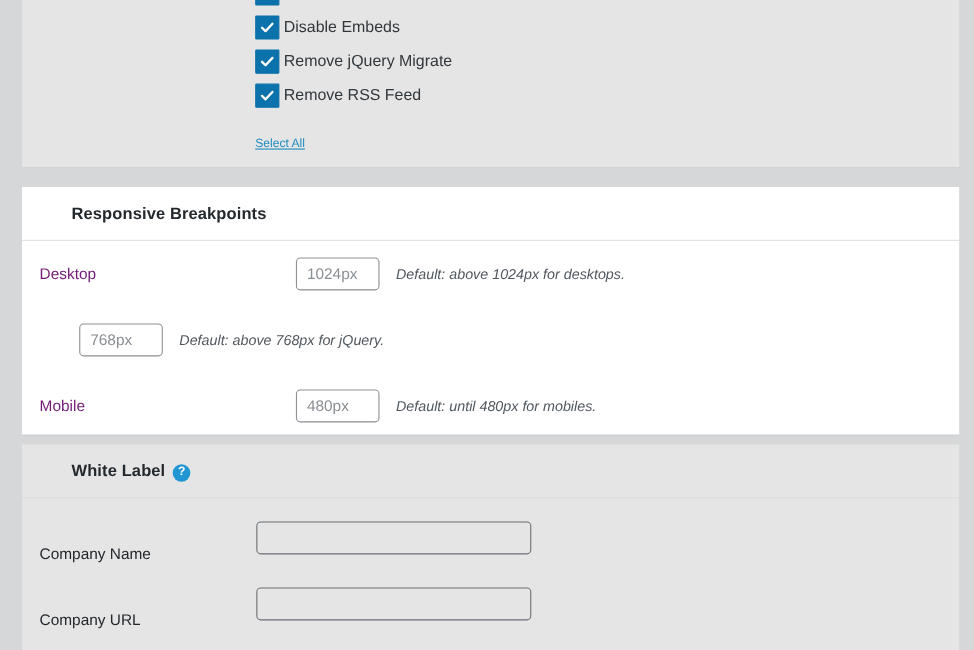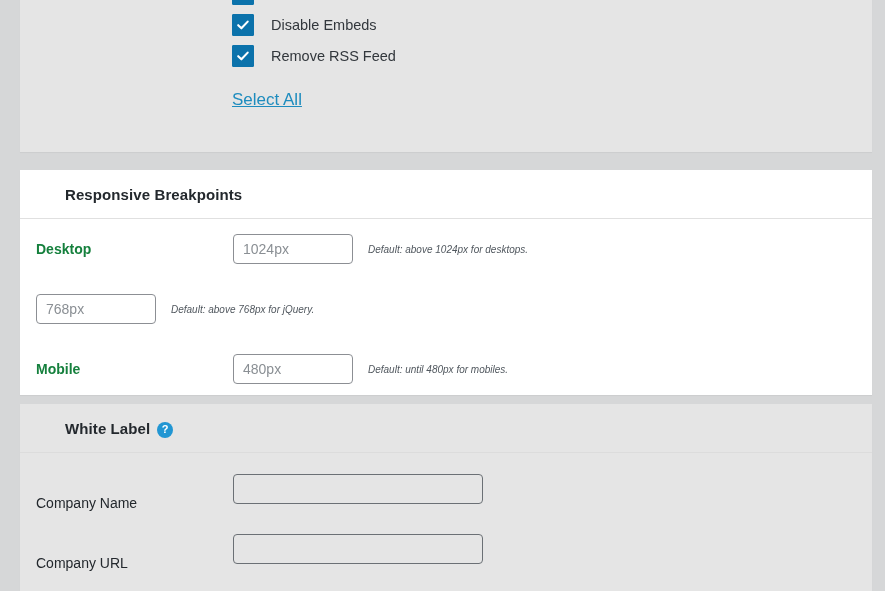--- a/index.html
+++ b/index.html
@@ -95,71 +95,72 @@
     border: 1px solid #0b72ab;
     border-radius: 1px;
     display: flex;
     align-items: center;
     justify-content: center;
     flex: none;
     cursor: pointer;
   }
   .cb-box svg { display: block; }
   .cb-label {
-    margin-left: 17px;
+    margin-left: 4px;
     font-size: 14.5px;
     color: #32373c;
     white-space: nowrap;
   }
   .selectall-row {
     padding-left: 212px;
     margin-top: 19px;
   }
   .selectall-link {
     color: #1e8cbe;
-    font-size: 17px;
+    font-size: 11px;
     cursor: pointer;
   }
 
   
   #panel-breakpoints {
     top: 170px;
     height: 225px;
   }
   .field-row {
     display: flex;
     align-items: center;
     height: 60px;
     padding: 0 16px;
   }
   .field-label {
     width: 197px;
     flex: none;
     font-size: 14px;
-    font-weight: bold;
-    color: #15803d;
+    font-weight: normal;
+    color: #701a75;
   }
   .field-input {
-    width: 120px;
+    width: 76px;
     height: 30px;
     box-sizing: border-box;
     padding: 0 9px;
     border: 1px solid #8c8f94;
     border-radius: 4px;
     background: #ffffff;
     font-family: "Liberation Sans", sans-serif;
     font-size: 14px;
     color: #2c3338;
     outline: none;
+    margin-left: 36px;
   }
   .field-input::placeholder { color: #8a8f94; opacity: 1; }
   .field-desc {
     margin-left: 15px;
     font-style: italic;
-    font-size: 10px;
+    font-size: 13px;
     color: #50575e;
     white-space: nowrap;
   }
 
   
   #panel-whitelabel {
     top: 404px;
     height: 208px;
   }
   .wl-row {
@@ -217,20 +218,28 @@
 
       <div class="cb-row">
         <div class="cb-box">
           <svg width="14" height="14" viewBox="0 0 14 14" aria-hidden="true">
             <path d="M2.2 7.2 L5.4 10.3 L11.7 3.6" fill="none" stroke="#ffffff" stroke-width="2.1" stroke-linecap="round" stroke-linejoin="round"></path>
           </svg>
         </div>
         <div class="cb-label">Disable Embeds</div>
       </div>
 
+      <div class="cb-row">
+        <div class="cb-box">
+          <svg width="14" height="14" viewBox="0 0 14 14" aria-hidden="true">
+            <path d="M2.2 7.2 L5.4 10.3 L11.7 3.6" fill="none" stroke="#ffffff" stroke-width="2.1" stroke-linecap="round" stroke-linejoin="round"></path>
+          </svg>
+        </div>
+        <div class="cb-label">Remove jQuery Migrate</div>
+      </div>
 
       <div class="cb-row">
         <div class="cb-box">
           <svg width="14" height="14" viewBox="0 0 14 14" aria-hidden="true">
             <path d="M2.2 7.2 L5.4 10.3 L11.7 3.6" fill="none" stroke="#ffffff" stroke-width="2.1" stroke-linecap="round" stroke-linejoin="round"></path>
           </svg>
         </div>
         <div class="cb-label">Remove RSS Feed</div>
       </div>
 

